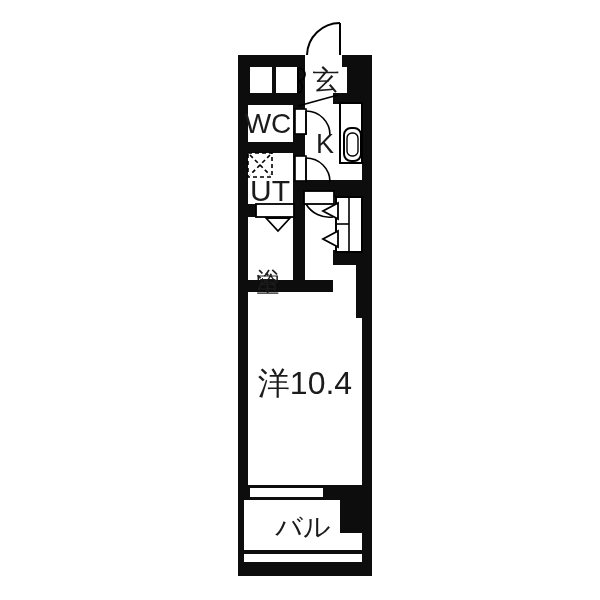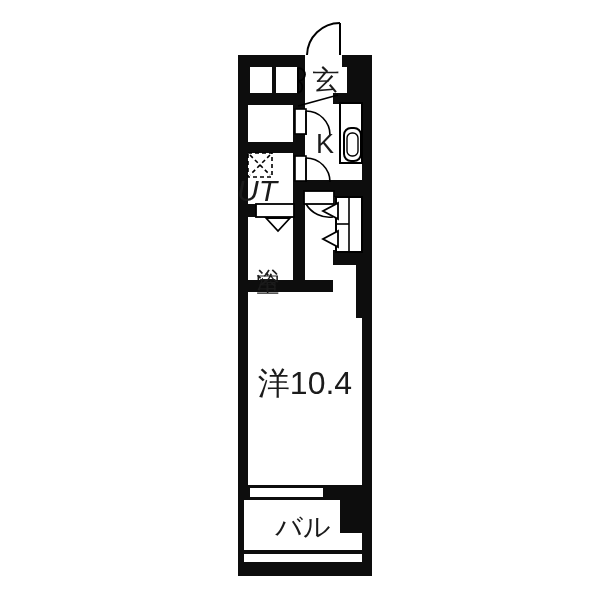--- a/index.html
+++ b/index.html
@@ -8,21 +8,21 @@
     font-family:"Liberation Sans", sans-serif;
   }
   .plan-svg{position:absolute;left:0;top:0;width:600px;height:600px;}
   .room-label{
     position:absolute;display:flex;align-items:center;justify-content:center;
     color:#1b1b1b;white-space:nowrap;pointer-events:none;
     font-family:"Liberation Sans", sans-serif;
   }
   .lbl-genkan {left:303px;top:63px;width:46px;height:34px;font-size:27px;}
   .lbl-wc     {left:242px;top:106px;width:52px;height:36px;font-size:28px;}
-  .lbl-ut     {left:231px;top:173px;width:52px;height:36px;font-size:30px;font-style:italic;}
+  .lbl-ut     {left:244px;top:173px;width:52px;height:36px;font-size:30px;}
   .lbl-k      {left:308px;top:127px;width:34px;height:34px;font-size:27px;}
   .lbl-bath   {left:252px;top:221px;width:34px;height:62px;font-size:23px;
                writing-mode:vertical-rl;text-orientation:upright;letter-spacing:2px;}
   .lbl-main   {left:238px;top:361px;width:134px;height:46px;font-size:32px;}
   .lbl-bal    {left:243px;top:505px;width:120px;height:44px;font-size:27px;}
 </style>
 </head>
 <body>
 
 <div class="canvas">
@@ -107,19 +107,20 @@
     <g>
       <rect x="336" y="197" width="26" height="55" fill="#ffffff" stroke="#000000" stroke-width="2"></rect>
       <path d="M 349 197 L 349 252" fill="none" stroke="#000000" stroke-width="1.6"></path>
       <path d="M 336 224 L 349 224" fill="none" stroke="#000000" stroke-width="1.6"></path>
       <path d="M 338 203 L 338 219 L 323 211 Z" fill="#ffffff" stroke="#000000" stroke-width="1.8"></path>
       <path d="M 338 231 L 338 247 L 323 239 Z" fill="#ffffff" stroke="#000000" stroke-width="1.8"></path>
     </g>
   </svg>
 
   <div class="room-label lbl-genkan">玄</div>
+  <div class="room-label lbl-wc">WC</div>
   <div class="room-label lbl-k">K</div>
   <div class="room-label lbl-ut">UT</div>
   <div class="room-label lbl-bath">浴室</div>
   <div class="room-label lbl-main">洋10.4</div>
   <div class="room-label lbl-bal">バル</div>
 
 </div>
 
 </body></html>

